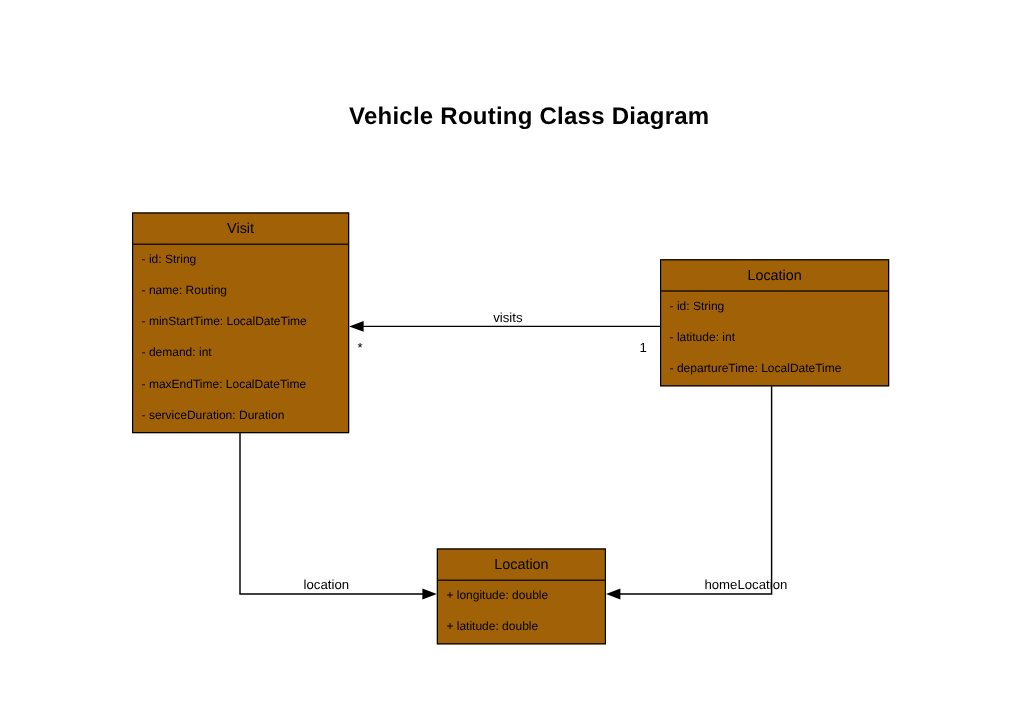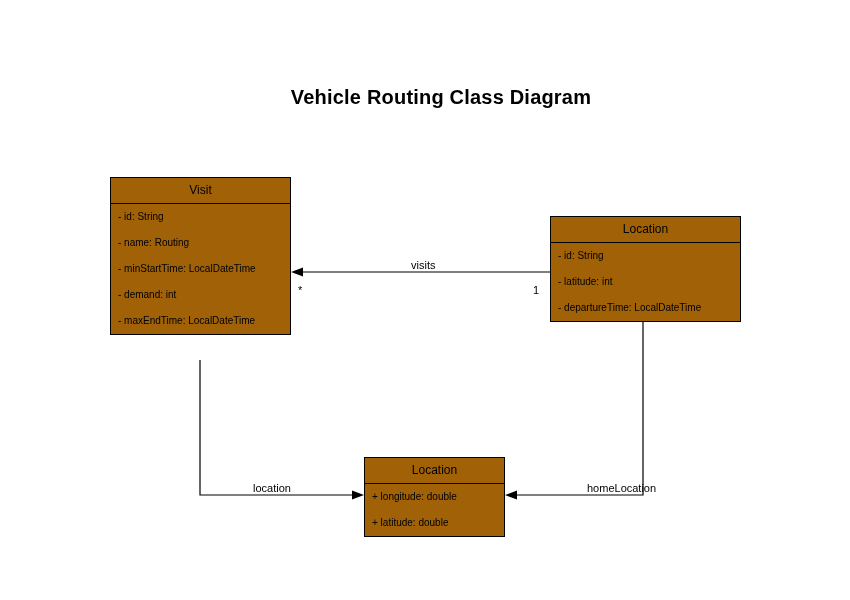--- a/index.html
+++ b/index.html
@@ -127,20 +127,21 @@
   <div class="edge-label" style="left:545px; top:482px;padding-left:42px;">homeLocation</div>
 
   <div class="uml-class" style="left:110px; top:177px; width:181px;">
     <div class="uml-class-name">Visit</div>
     <div class="uml-attrs">
       <div class="uml-attr">- id: String</div>
       <div class="uml-attr">- name: Routing</div>
       <div class="uml-attr">- minStartTime: LocalDateTime</div>
       <div class="uml-attr">- demand: int</div>
       <div class="uml-attr">- maxEndTime: LocalDateTime</div>
+      <div class="uml-attr">- serviceDuration: Duration</div>
     </div>
   </div>
 
   <div class="uml-class" style="left:550px; top:216px; width:191px;">
     <div class="uml-class-name">Location</div>
     <div class="uml-attrs">
       <div class="uml-attr">- id: String</div>
       <div class="uml-attr">- latitude: int</div>
       <div class="uml-attr">- departureTime: LocalDateTime</div>
     </div>

